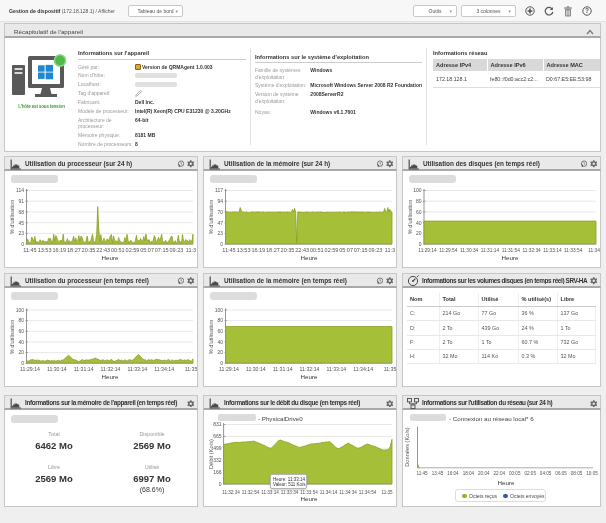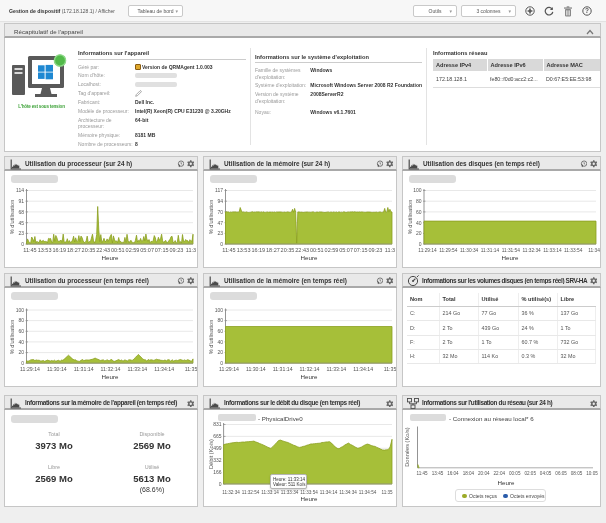--- a/index.html
+++ b/index.html
@@ -494,36 +494,36 @@
       </svg>
       <svg width="7.5" height="7.5" viewBox="0 0 16 16" style="position:absolute;right:3px;top:3.5px">
         <path fill="#666" d="M13.6 9.2c.1-.4.1-.8.1-1.2s0-.8-.1-1.2l1.8-1.4-1.5-2.6-2.1.9c-.6-.5-1.3-.9-2.1-1.2L9.5.3h-3l-.2 2.2c-.8.3-1.5.7-2.1 1.2l-2.1-.9L.6 5.4l1.8 1.4c-.1.4-.1.8-.1 1.2s0 .8.1 1.2L.6 10.6l1.5 2.6 2.1-.9c.6.5 1.3.9 2.1 1.2l.2 2.2h3l.2-2.2c.8-.3 1.5-.7 2.1-1.2l2.1.9 1.5-2.6-1.8-1.4zM8 10.5A2.5 2.5 0 1 1 8 5.5a2.5 2.5 0 0 1 0 5z"></path>
       </svg>
     </div>
  <div class="abs" style="left:0;top:14px;right:0;bottom:0;">
   <div class="blob" style="left:6px;top:4.5px;width:47px;height:8px;"></div>
 
   <div class="abs" style="left:1px;top:21px;width:96px;text-align:center;">
    <div style="font-size:5.4px;color:#999;">Total</div>
-   <div style="font-size:9.5px;color:#333;font-weight:bold;margin-top:3.2px;">3973 Mo</div>
+   <div style="font-size:9.5px;color:#333;font-weight:bold;margin-top:3.2px;">6462 Mo</div>
   </div>
 
   <div class="abs" style="left:99px;top:21px;width:96px;text-align:center;">
    <div style="font-size:5.4px;color:#999;">Disponible</div>
    <div style="font-size:9.5px;color:#333;font-weight:bold;margin-top:3.2px;">2569 Mo</div>
   </div>
 
   <div class="abs" style="left:1px;top:53.5px;width:96px;text-align:center;">
    <div style="font-size:5.4px;color:#999;">Libre</div>
    <div style="font-size:9.5px;color:#333;font-weight:bold;margin-top:3.2px;">2569 Mo</div>
   </div>
 
   <div class="abs" style="left:99px;top:53.5px;width:96px;text-align:center;">
    <div style="font-size:5.4px;color:#999;">Utilisé</div>
-   <div style="font-size:9.5px;color:#333;font-weight:bold;margin-top:3.2px;">5613 Mo</div>
+   <div style="font-size:9.5px;color:#333;font-weight:bold;margin-top:3.2px;">6997 Mo</div>
         <div style="font-size:7px;color:#333;margin-top:2px;">(68.6%)</div>
   </div>
  </div>
 </div>
 <div class="panel" style="left:203px;top:395px;width:194px;height:112px;">
  <div class="ph">
       <div class="t" style="letter-spacing:-0.35px;">Informations sur le débit du disque (en temps réel)</div>
       <svg width="11" height="11" viewBox="0 0 11 11" style="position:absolute;left:5px;top:2px">
         <path d="M1.2 0.5 L1.2 10 L11 10" stroke="#4a4a4a" stroke-width="1.2" fill="none"></path>
         <path d="M2 9.5 L2 7.5 L3 8 L3.6 5.8 L4.4 7 L5 4.6 L5.8 6.2 L6.4 5 L7.2 6.6 L8 5.6 L8.6 7 L9.3 6.4 L9.3 9.5 Z" fill="#4a4a4a"></path>

